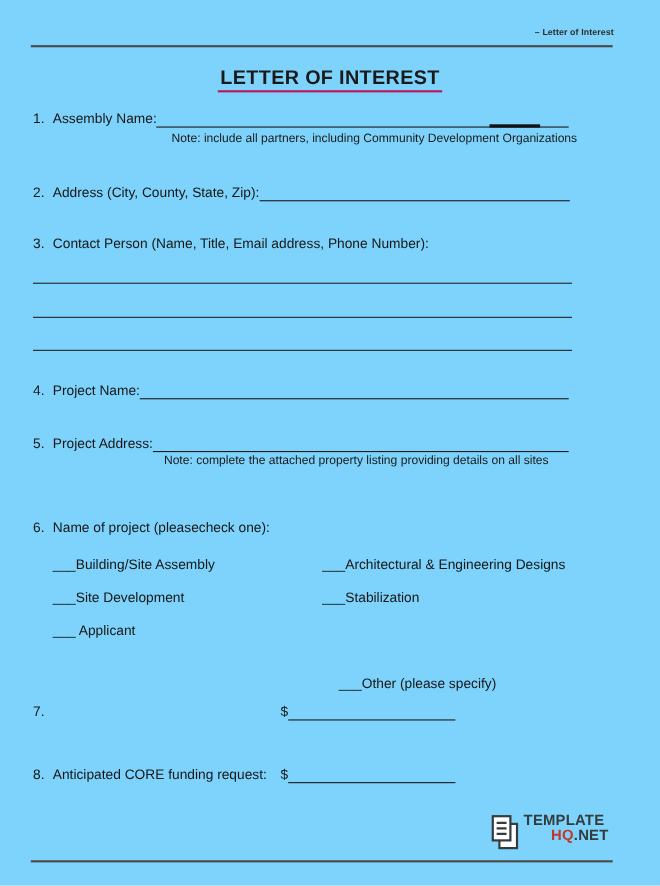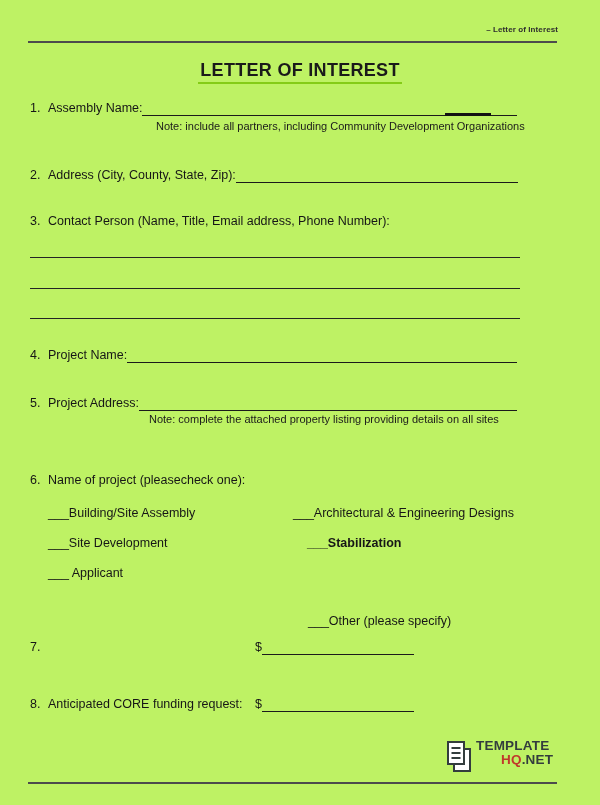--- a/index.html
+++ b/index.html
@@ -1,37 +1,37 @@
 <!DOCTYPE html>
 <html><head>
 <meta charset="utf-8">
 <style>
   html,body{margin:0;padding:0;background:#e9e9e9;}
   .page{
     position:relative;
     width:600px;height:805px;
-    background:#bef264;
+    background:#7dd3fc;
     font-family:"Liberation Sans", sans-serif;
     color:#161616;
     overflow:hidden;
     margin:0 auto;
   }
   
   .corner{
     position:absolute;top:25px;right:42px;
     font-size:8px;font-weight:700;color:#2e2e2e;letter-spacing:.1px;
   }
   .rule{position:absolute;left:28px;width:529px;height:2px;background:#4c4c4c;}
   .header-rule{top:41px;}
   .footer-rule{top:782px;}
   
   .title-wrap{position:absolute;top:60px;left:0;width:100%;text-align:center;}
   .title{
     display:inline-block;font-size:18px;font-weight:700;letter-spacing:.3px;
-    color:#1a1a1a;border-bottom:2px solid #84cc16;padding:0 2px 1px 2px;
+    color:#1a1a1a;border-bottom:2px solid #be185d;padding:0 2px 1px 2px;
   }
   
   .row{position:absolute;left:30px;display:flex;align-items:flex-end;font-size:12.5px;color:#161616;line-height:15px;}
   .num{width:18px;flex:none;}
   .lbl{white-space:nowrap;flex:none;}
   .fill{flex:1;align-self:stretch;border-bottom:1.6px solid #1b1b1b;position:relative;min-width:20px;}
   .seg{position:absolute;right:26px;bottom:-1px;width:46px;height:3px;background:#121212;}
   .note{position:absolute;font-size:11px;color:#1a1a1a;line-height:13px;padding-left:16px;}
   .hline{position:absolute;left:30px;width:490px;border-top:1.6px solid #242424;height:0;}
   .opt{position:absolute;font-size:12.5px;color:#161616;white-space:nowrap;}
@@ -93,21 +93,21 @@
   </div>
   <div class="note" style="top:413px;left:133px;">Note: complete the attached property listing providing details on all sites</div>
 
   <div class="row" style="top:473px;">
     <span class="num">6.</span>
     <span class="lbl">Name of project (pleasecheck one):</span>
   </div>
   <span class="opt" style="top:506px;left:293px;">___Architectural &amp; Engineering Designs</span>
   <span class="opt" style="top:506px;left:48px;">___Building/Site Assembly</span>
   <span class="opt" style="top:536px;left:48px;">___Site Development</span>
-  <span class="opt" style="top:536px;left:307px;font-weight:bold;">___Stabilization</span>
+  <span class="opt" style="top:536px;left:293px;">___Stabilization</span>
   <span class="opt" style="top:566px;left:48px;">___ Applicant</span>
   <span class="opt" style="top:566px;left:308px;margin-top:48px;">___Other (please specify)</span>
 
   <div class="row" style="top:640px;">
     <span class="num">7.</span>
   </div>
   <div class="money" style="top:640px;">
     <span class="dollar">$</span>
     <span class="mfill"></span>
   </div>

